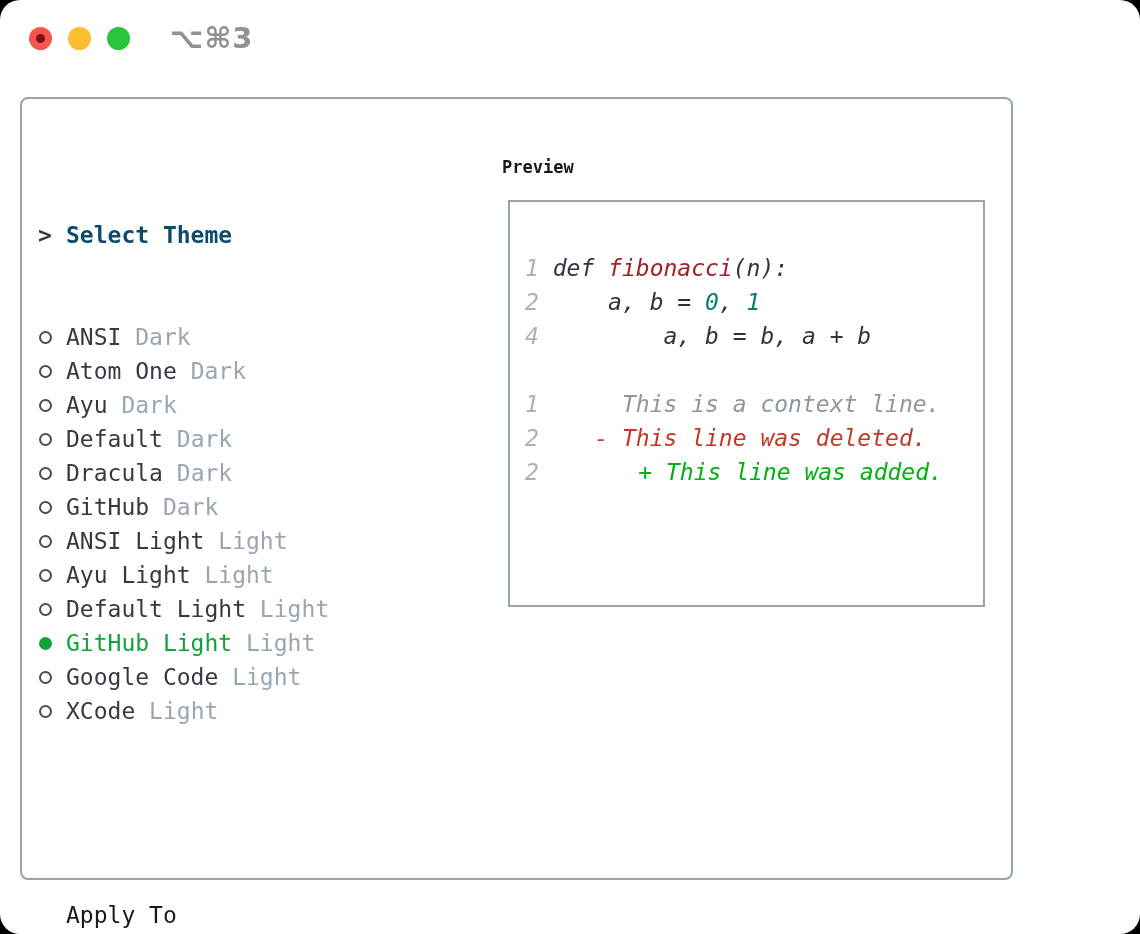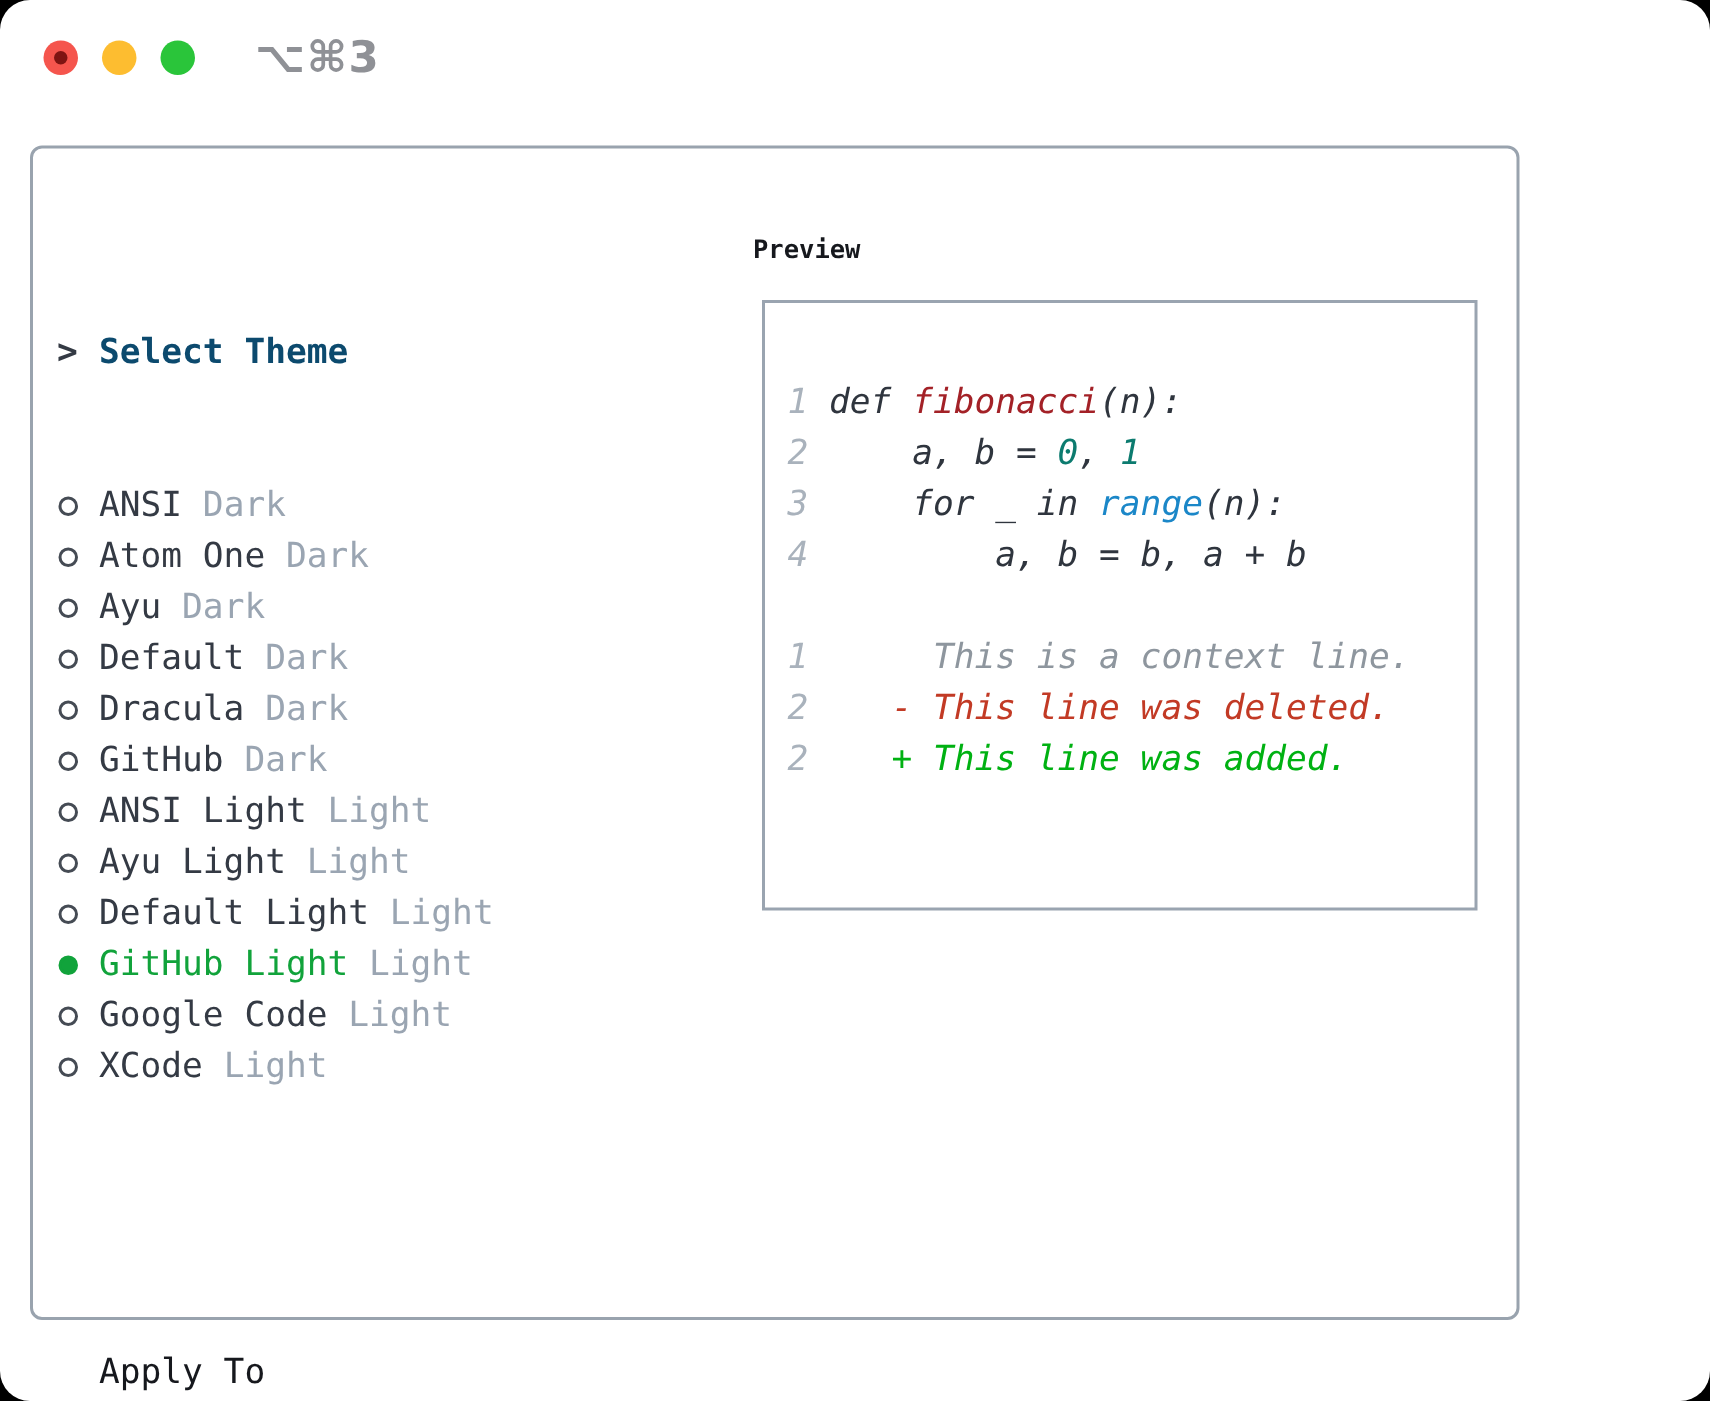--- a/index.html
+++ b/index.html
@@ -71,21 +71,21 @@
     font-size:23px;line-height:34px;
   }
   .code-line{height:34px;white-space:pre;}
   .ln{color:#a9b2bc;}
   .tk-plain{color:#2f353e;}
   .tk-fn{color:#a32127;}
   .tk-num{color:#0c7b6f;}
   .tk-builtin{color:#1b87c8;}
   .tk-ctx{color:#8e969e;}
   .tk-del{color:#c23a25;}
-  .tk-add{color:#00b112;}
+  .tk-add{color:#00b112;margin-left:44px;}
 </style>
 </head>
 <body>
 
 <div class="window">
 
   <div class="titlebar">
     <div class="tl-dot tl-close"></div>
     <div class="tl-dot tl-min"></div>
     <div class="tl-dot tl-zoom"></div>
@@ -109,21 +109,20 @@
       
       
     </div>
 
     <div class="preview-hdr">Preview</div>
 
     <div class="preview-box">
       <div class="code" id="code-lines">
           <div class="code-line"><span class="ln">1 </span><span class="tk-plain">def </span><span class="tk-fn">fibonacci</span><span class="tk-plain">(n):</span></div>
           <div class="code-line"><span class="ln">2 </span><span class="tk-plain">    a, b = </span><span class="tk-num">0</span><span class="tk-plain">, </span><span class="tk-num">1</span></div>
-          <div class="code-line"><span class="ln">3 </span><span class="tk-plain">    for _ in </span><span class="tk-builtin">range</span><span class="tk-plain">(n):</span></div>
           <div class="code-line"><span class="ln">4 </span><span class="tk-plain">        a, b = b, a + b</span></div>
           <div class="code-line"><span class="ln">  </span></div>
           <div class="code-line"><span class="ln">1 </span><span class="tk-ctx">     This is a context line.</span></div>
           <div class="code-line"><span class="ln">2 </span><span class="tk-plain">   </span><span class="tk-del">- This line was deleted.</span></div>
           <div class="code-line"><span class="ln">2 </span><span class="tk-plain">   </span><span class="tk-add">+ This line was added.</span></div>
         </div>
     </div>
 
   </div>
 </div>

